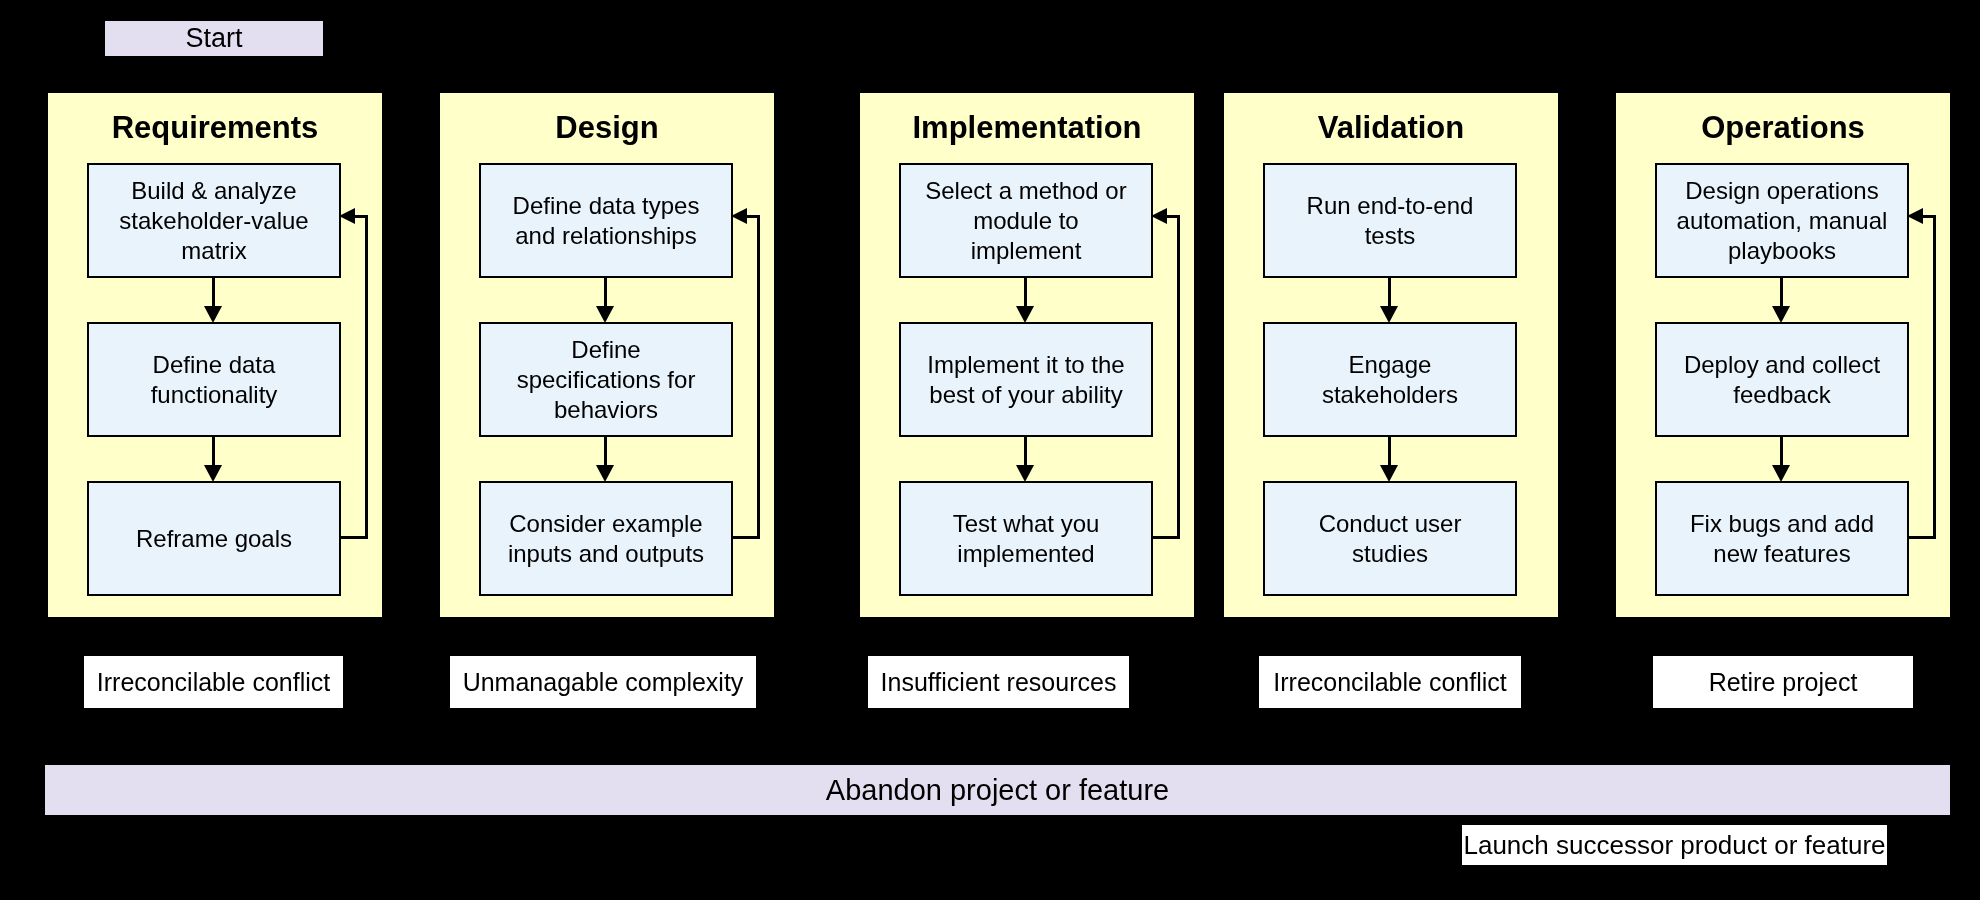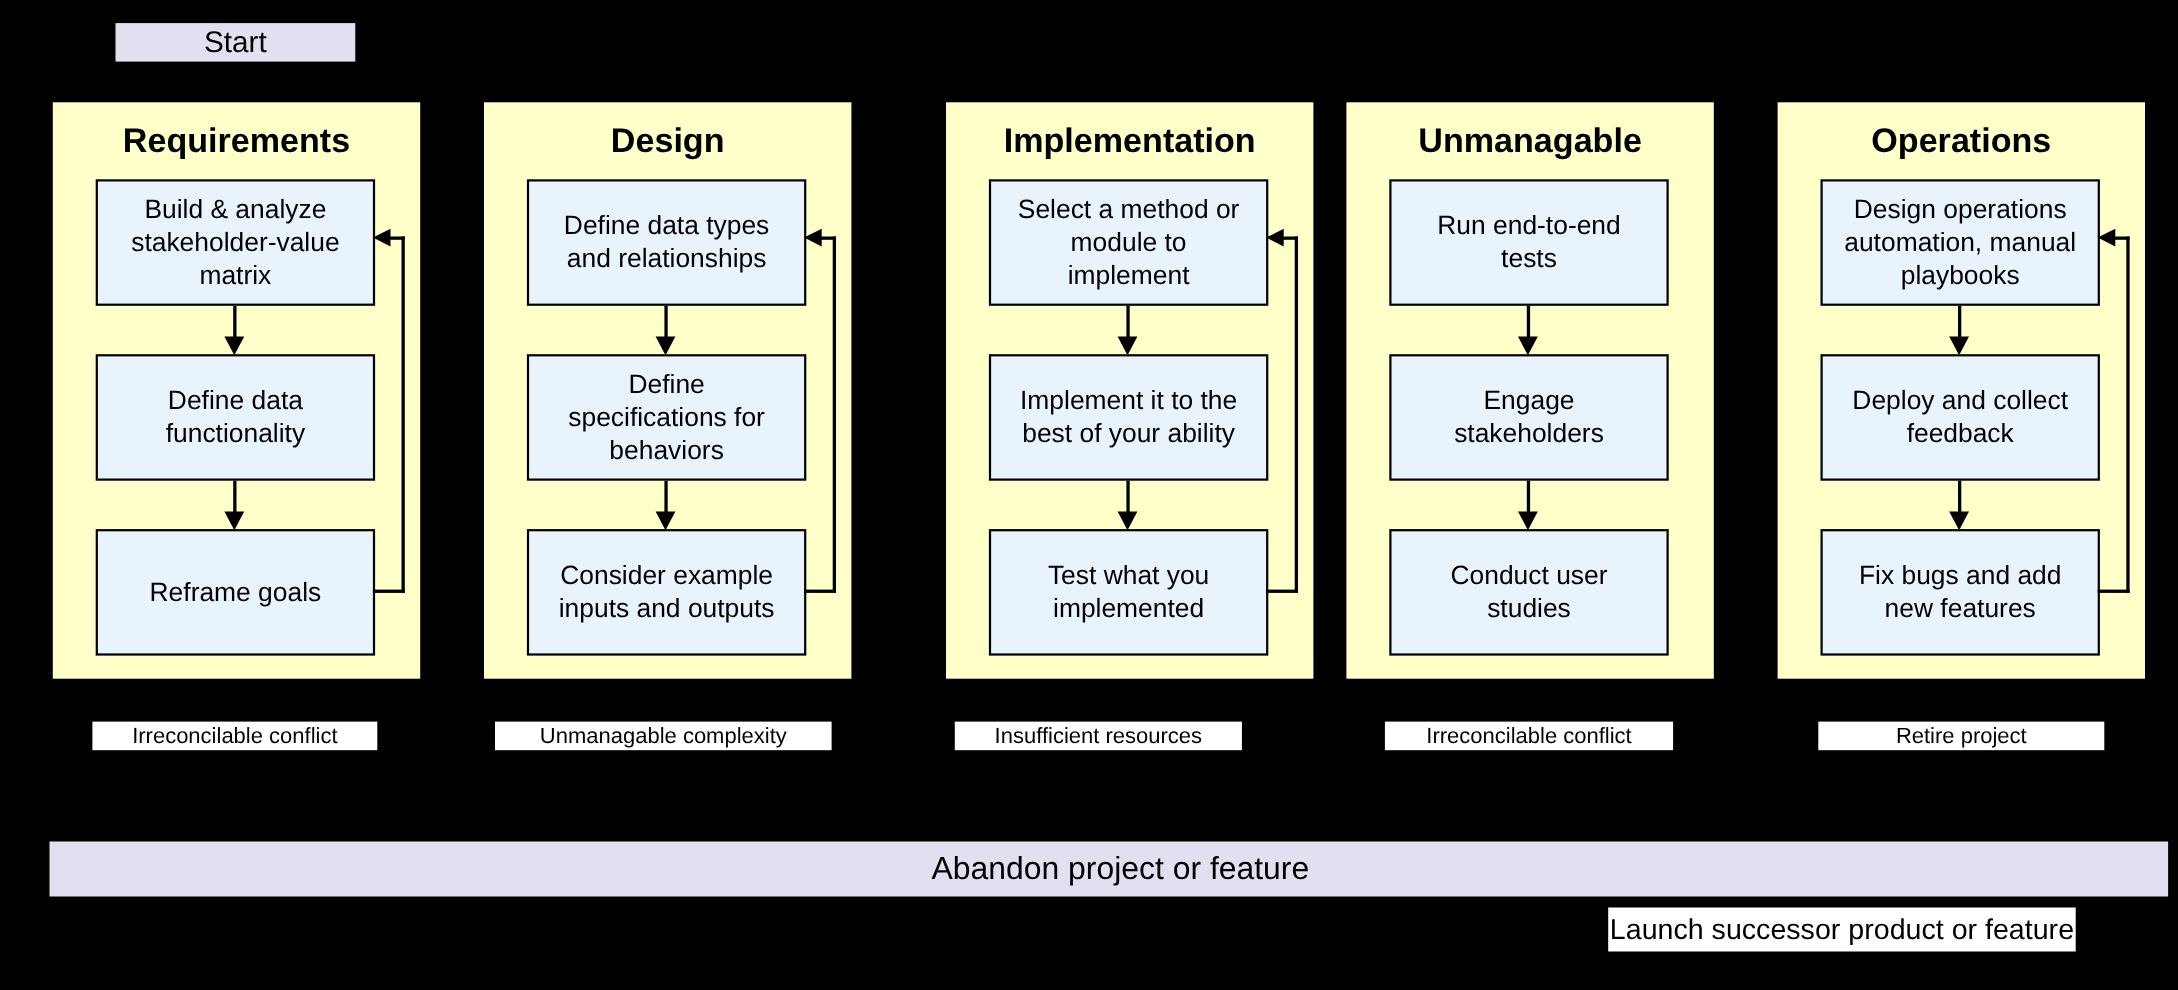--- a/index.html
+++ b/index.html
@@ -30,31 +30,31 @@
          border-top:17px solid var(--line,#000);}
   .ahead1{top:213px}.ahead2{top:372px}
 
   .loop-bottom{position:absolute;left:291px;top:443px;width:29px;height:3px;background:var(--line,#000);}
   .loop-v{position:absolute;left:317px;top:122px;width:3px;height:324px;background:var(--line,#000);}
   .loop-top{position:absolute;left:306px;top:122px;width:14px;height:3px;background:var(--line,#000);}
   .loop-head{position:absolute;left:291px;top:115px;width:0;height:0;
              border-top:8px solid transparent;border-bottom:8px solid transparent;
              border-right:16px solid var(--line,#000);}
 
-  .exit{position:absolute;top:656px;height:26px;background:var(--label-fill,#fff);
-        display:flex;align-items:center;justify-content:center;font-size:20px;}
+  .exit{position:absolute;top:656px;height:52px;background:var(--label-fill,#fff);
+        display:flex;align-items:center;justify-content:center;font-size:25px;}
   .exit0{left:84px;width:259px}
   .exit1{left:450px;width:306px}
   .exit2{left:868px;width:261px}
   .exit3{left:1259px;width:262px}
   .exit4{left:1653px;width:260px}
 
   .abandon-bar{position:absolute;left:45px;top:765px;width:1905px;height:50px;
                background:var(--terminal-fill,#e4dff0);
-               display:flex;align-items:center;justify-content:center;font-size:29px;padding-left:21px;}
+               display:flex;align-items:center;justify-content:center;font-size:29px;}
   .launch-box{position:absolute;left:1462px;top:825px;width:425px;height:40px;
               background:var(--label-fill,#fff);
               display:flex;align-items:center;justify-content:center;font-size:26px;}
 </style>
 </head>
 <body>
 
 <div class="canvas">
 
   <div class="start-box">Start</div>
@@ -127,21 +127,21 @@
         <span class="step-text">Test what you
 implemented</span>
       </div>
     <div class="loop-bottom"></div>
     <div class="loop-v"></div>
     <div class="loop-top"></div>
     <div class="loop-head"></div>
   </div>
 
   <div class="stage col3">
-    <div class="stage-title">Unmanagable</div>
+    <div class="stage-title">Validation</div>
     <div class="step step1">
         <span class="step-text">Run end-to-end
 tests</span>
       </div>
     <div class="shaft shaft1"></div>
     <div class="ahead ahead1"></div>
     <div class="step step2">
         <span class="step-text">Engage
 stakeholders</span>
       </div>

